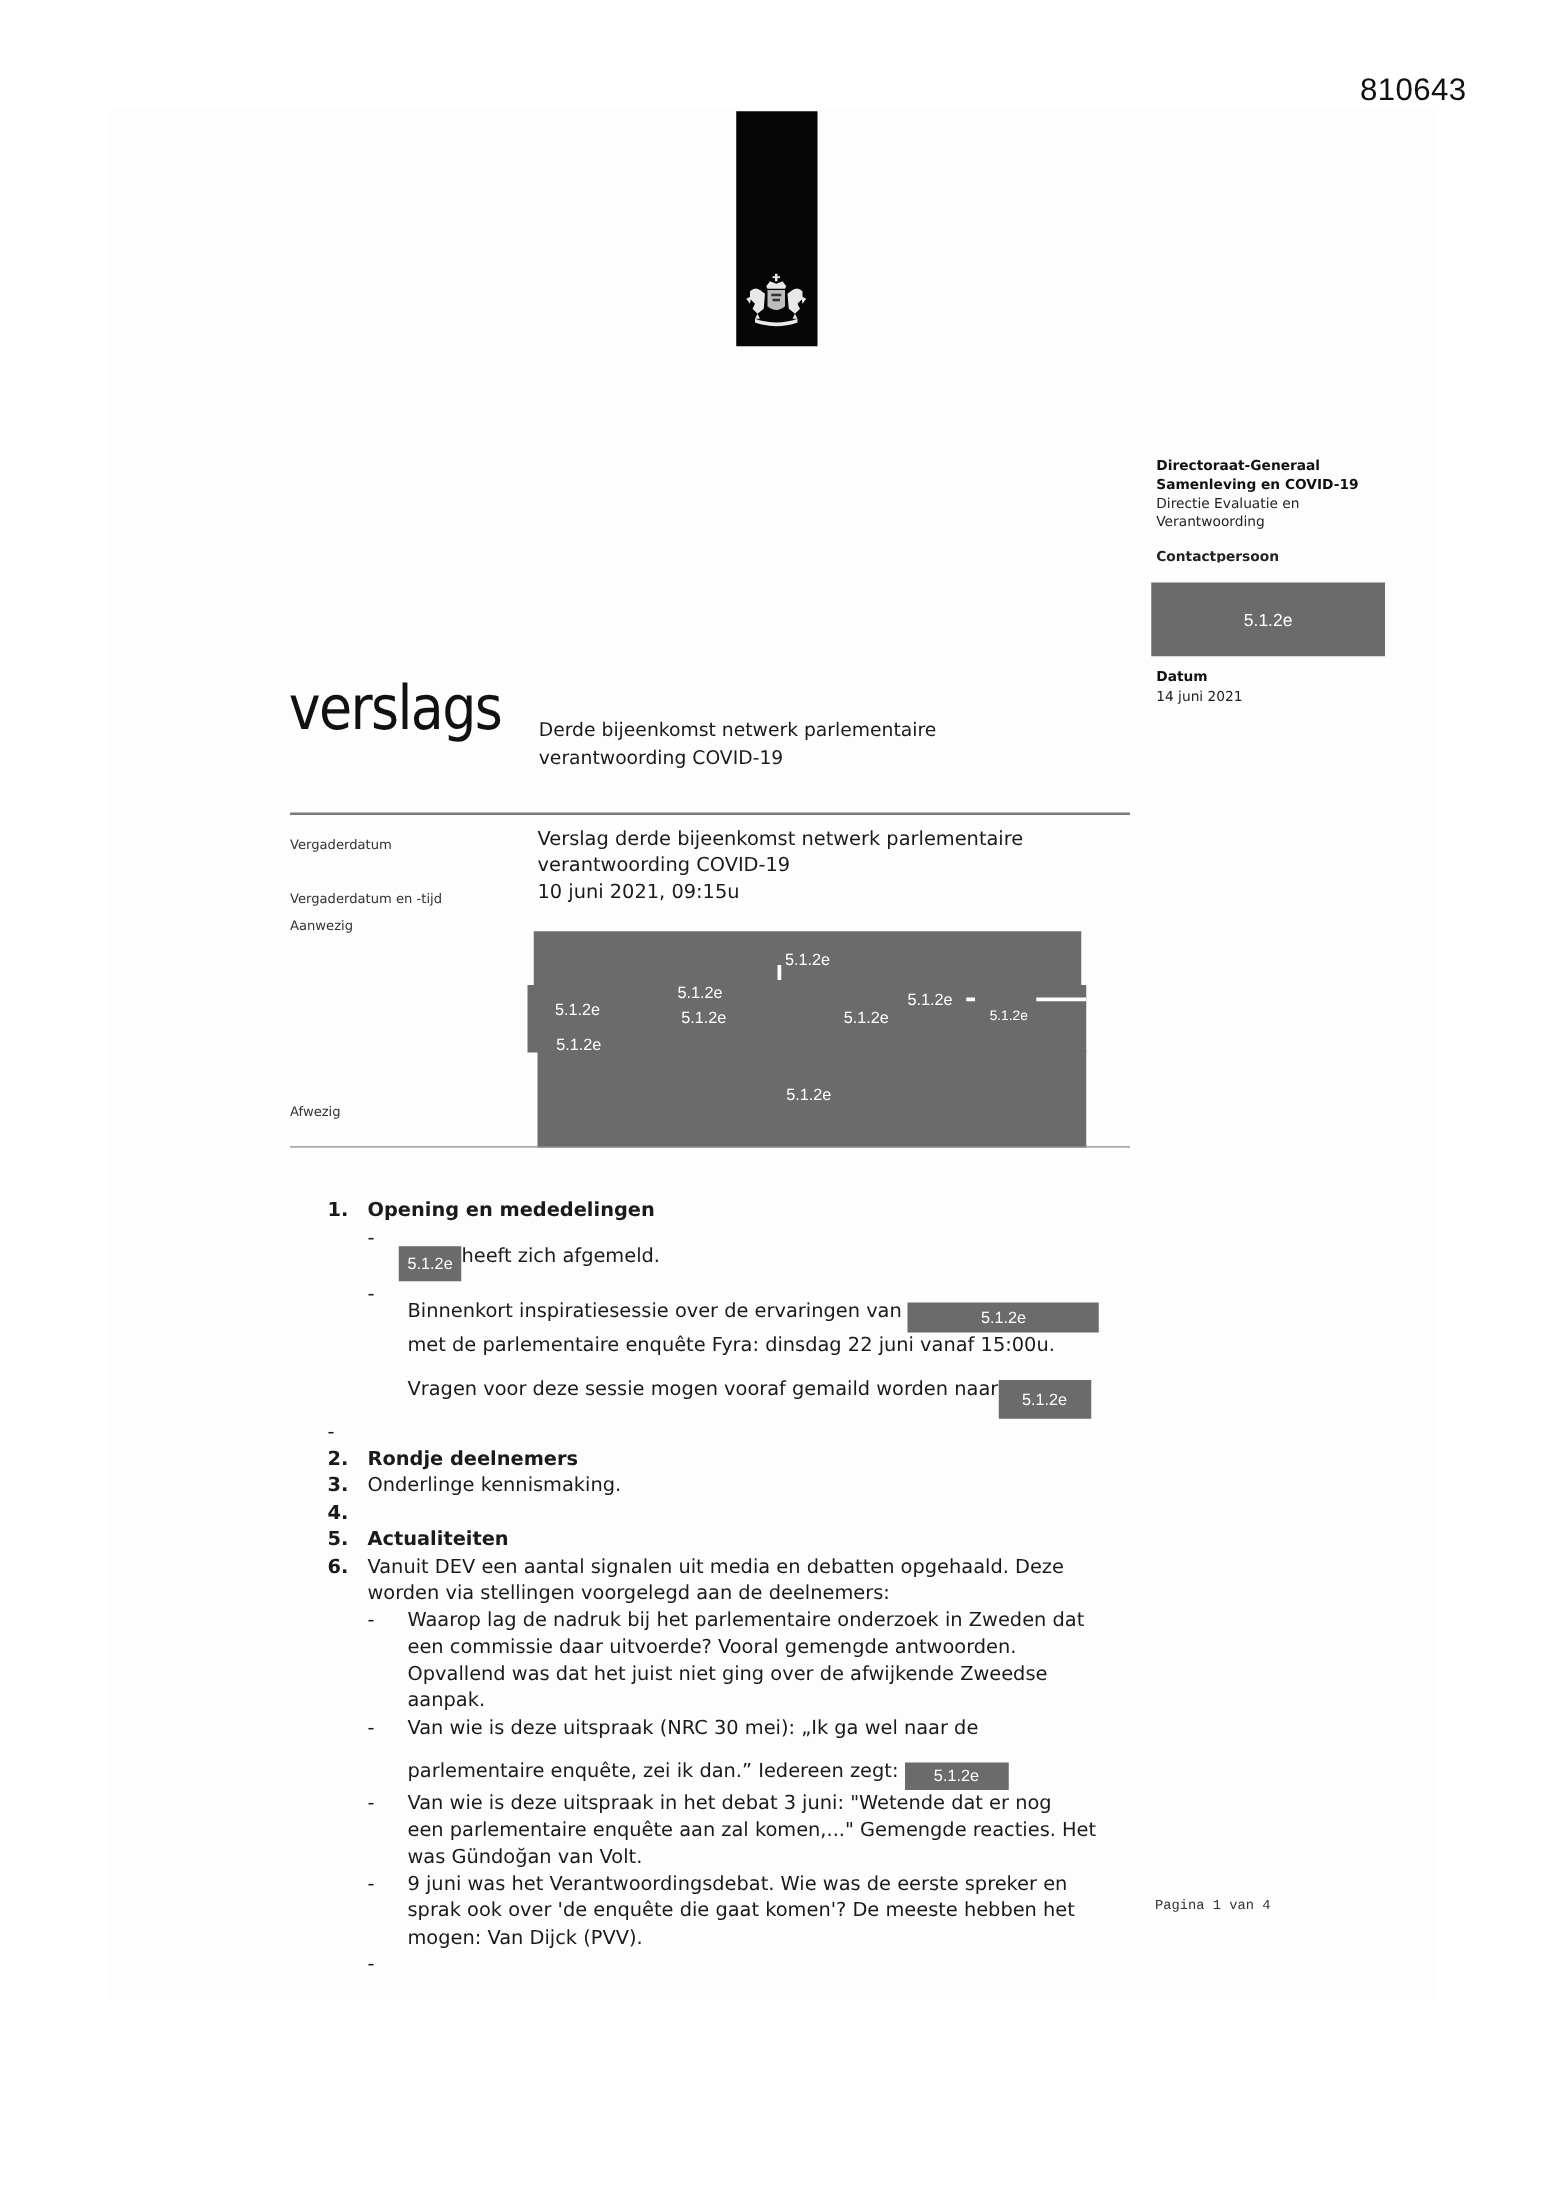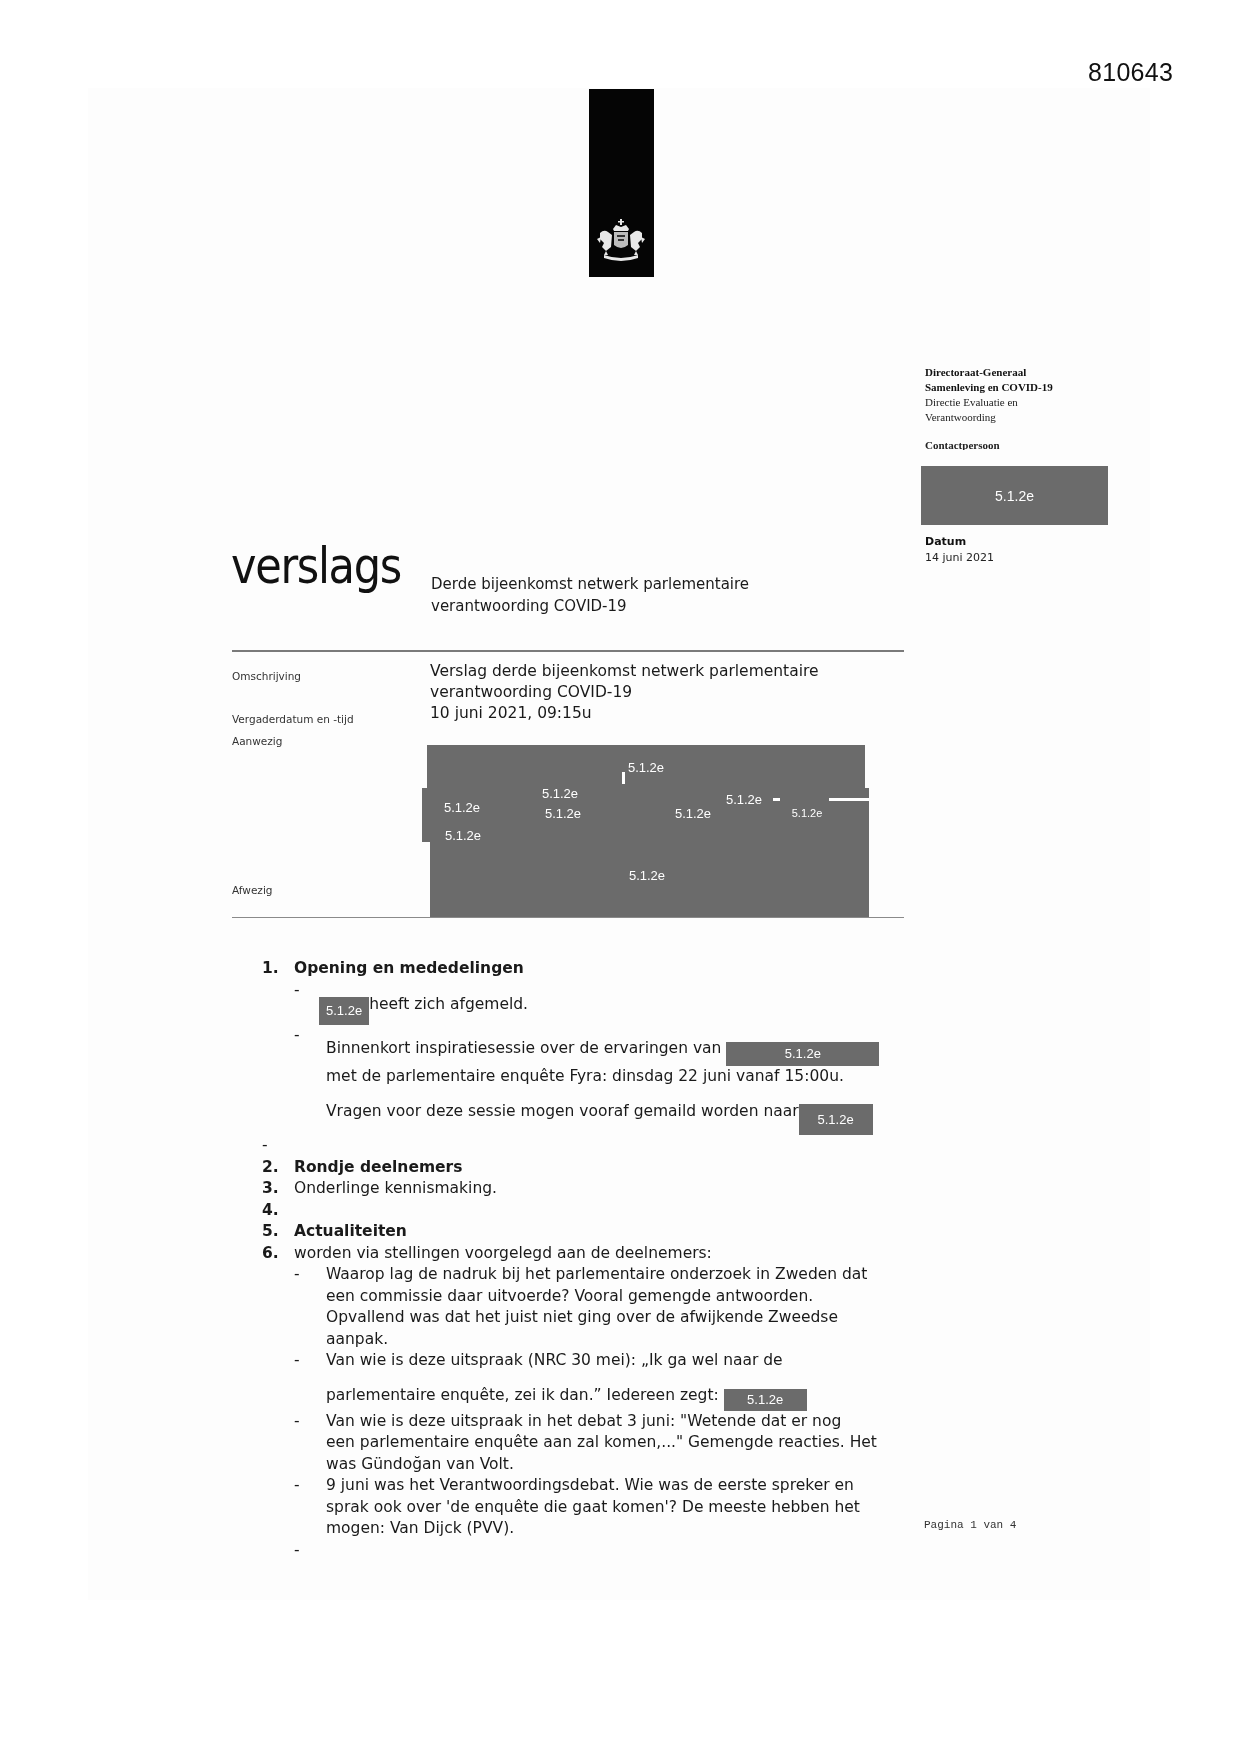--- a/index.html
+++ b/index.html
@@ -6,21 +6,21 @@
     html, body { width: 1241px; height: 1754px; background: #ffffff; overflow: hidden; }
     body { position: relative; font-family: "DejaVu Sans", sans-serif; color: #1a1a1a; }
 
     .scan-area { position: absolute; left: 88px; top: 88px; width: 1062px; height: 1512px; background: #fdfdfd; }
 
     .doc-number { position: absolute; left: 1088px; top: 58px; font-family: "Liberation Sans", sans-serif; font-size: 25px; color: #111; letter-spacing: 0.3px; }
 
     .logo-bar { position: absolute; left: 589px; top: 89px; width: 65px; height: 188px; background: #050505; }
     .logo-bar svg { position: absolute; left: 3px; top: 128px; }
 
-    .sidebar { position: absolute; left: 925px; top: 365px; width: 190px; font-size: 11px; line-height: 15px; color: #222; font-family: Liberation Serif, serif; }
+    .sidebar { position: absolute; left: 925px; top: 365px; width: 190px; font-size: 11px; line-height: 15px; color: #222; }
     .sidebar .bold { font-weight: bold; color: #111; }
     .sidebar .org-line { display: block; }
     .sidebar .contact-label { display: block; margin-top: 13px; font-weight: bold; height: 12px; overflow: hidden; }
     .redact { background: #6b6b6b; color: #ffffff; font-family: Liberation Sans, sans-serif; font-size: 13px; display: inline-flex; align-items: center; justify-content: center; margin-top: 17px; }
     .contact-redact { position: absolute; left: 921px; top: 449px; width: 187px; height: 59px; font-size: 14px; }
     .date-block { position: absolute; left: 925px; top: 534px; font-size: 11px; line-height: 16px; color: #222; }
     .date-block .label { font-weight: bold; color: #111; display: block; }
 
     .title-word { position: absolute; left: 231px; top: 538px; font-family: "DejaVu Sans", sans-serif; font-size: 49px; font-weight: normal; letter-spacing: -1.5px; color: #111; transform: scaleX(0.88); transform-origin: left top; }
     .title-sub { position: absolute; left: 431px; top: 573px; font-size: 15px; line-height: 22px; color: #1a1a1a; }
@@ -84,21 +84,21 @@
 </div>
 
 <div class="title-word">verslags</div>
 <div class="title-sub">
   <div>Derde bijeenkomst netwerk parlementaire</div>
   <div>verantwoording COVID-19</div>
 </div>
 
 <div class="hr top"></div>
 
-<div class="meta-label" style="top:670px;">Omschrijving</div>
+<div class="meta-label" style="top:670px;">Vergaderdatum</div>
 <div class="meta-value" style="top:661px;">
   <div>Verslag derde bijeenkomst netwerk parlementaire</div>
   <div>verantwoording COVID-19</div>
 </div>
 <div class="meta-label" style="top:713px;">Vergaderdatum en -tijd</div>
 <div class="meta-value" style="top:703px;">10 juni 2021, 09:15u</div>
 <div class="meta-label" style="top:735px;">Aanwezig</div>
 <div class="meta-label" style="top:884px;">Afwezig</div>
 
 <div class="redact present-redact" style="left:427px; top:728px; width:438px; height:45px;">
@@ -153,20 +153,21 @@
     <span></span>
   </div>
 
   <div class="row">
     <span class="num">5.</span>
     <span class="heading">Actualiteiten</span>
   </div>
 
   <div class="row">
     <span class="num">6.</span>
+    <div>Vanuit DEV een aantal signalen uit media en debatten opgehaald. Deze</div>
     <div>worden via stellingen voorgelegd aan de deelnemers:</div>
   </div>
   <div class="dash-row">
     <span class="dash">-</span>
     <div>Waarop lag de nadruk bij het parlementaire onderzoek in Zweden dat</div>
     <div>een commissie daar uitvoerde? Vooral gemengde antwoorden.</div>
     <div>Opvallend was dat het juist niet ging over de afwijkende Zweedse</div>
     <div>aanpak.</div>
   </div>
   <div class="dash-row">

